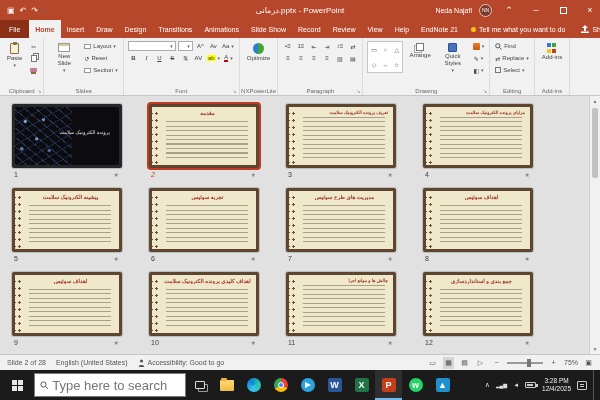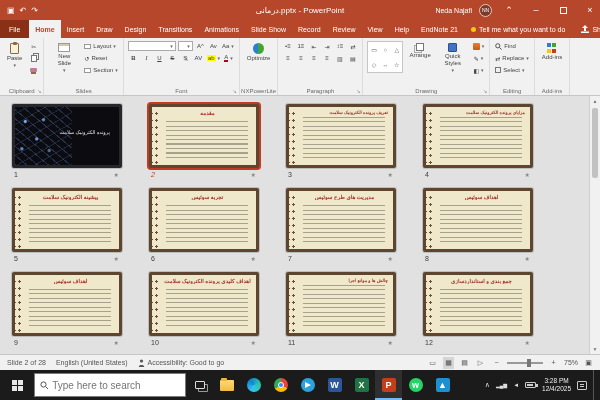--- a/index.html
+++ b/index.html
@@ -105,21 +105,21 @@
   .vbtn.active { background:#D5D5D5; }
   .slider { width:36px; height:2px; background:#999; position:relative; display:inline-block; }
   .sthumb { position:absolute; left:55%; top:-3px; width:4px; height:8px; background:#777; }
 
   
   .taskbar { position:absolute; left:0; right:0; bottom:0; height:30px; background:#1B1B1B; display:flex; align-items:center; color:#ddd; }
   .start { width:34px; height:100%; display:flex; align-items:center; justify-content:center; }
   .winlogo { display:grid; grid-template-columns:5px 5px; gap:1px; }
   .winlogo i { width:5px; height:5px; background:#E8E8E8; }
   .searchbox { width:152px; height:24px; background:#fff; border:1px solid #7a7a7a; display:flex; align-items:center; gap:4px; padding:0 5px; }
-  .searchbox input { border:none; outline:none; width:100%; font-size:10px; color:#555; font-family:"Liberation Sans",sans-serif; background:transparent; }
+  .searchbox input { border:none; outline:none; width:100%; font-size:13px; color:#555; font-family:"Liberation Sans",sans-serif; background:transparent; }
   .tbicons { display:flex; align-items:center; height:100%; }
   .tbicon { width:27px; height:100%; display:flex; align-items:center; justify-content:center; }
   .tbicon.active { background:rgba(255,255,255,.09); box-shadow:inset 0 -2px 0 #76B9ED; }
   .app { width:14px; height:14px; display:flex; align-items:center; justify-content:center; font-size:9px; font-weight:bold; color:#fff; border-radius:2px; position:relative; }
   .app.circle { border-radius:50%; }
   .app.taskview { width:10px; height:8px; border:1px solid #ddd; border-radius:1px; background:transparent; box-shadow:3px 3px 0 -1px #1B1B1B, 3px 3px 0 0 #999; }
   .app.folder { background:linear-gradient(#FFD976,#F2BC42); border-radius:1px; width:14px; height:11px; }
   .app.folder::before { content:''; position:absolute; top:-2px; left:1px; width:6px; height:3px; background:#F0B43C; border-radius:1px 1px 0 0; }
   .app.chrome { border-radius:50%; background:conic-gradient(#EA4335 0 33%, #FBBC05 0 66%, #34A853 0); }
   .app.chrome::after { content:''; position:absolute; inset:4px; background:#4285F4; border:1.5px solid #fff; border-radius:50%; }

